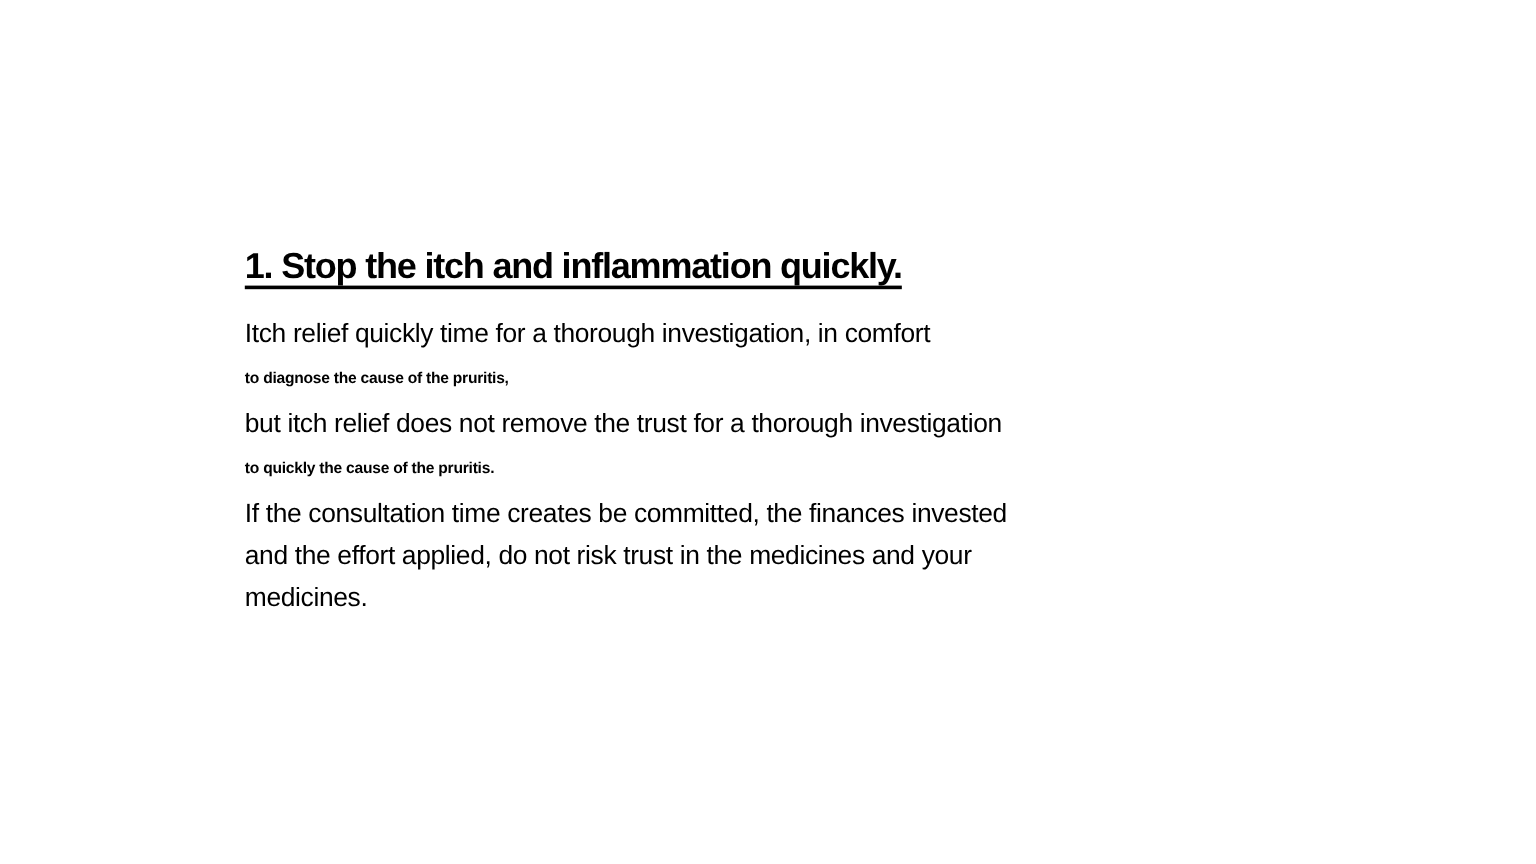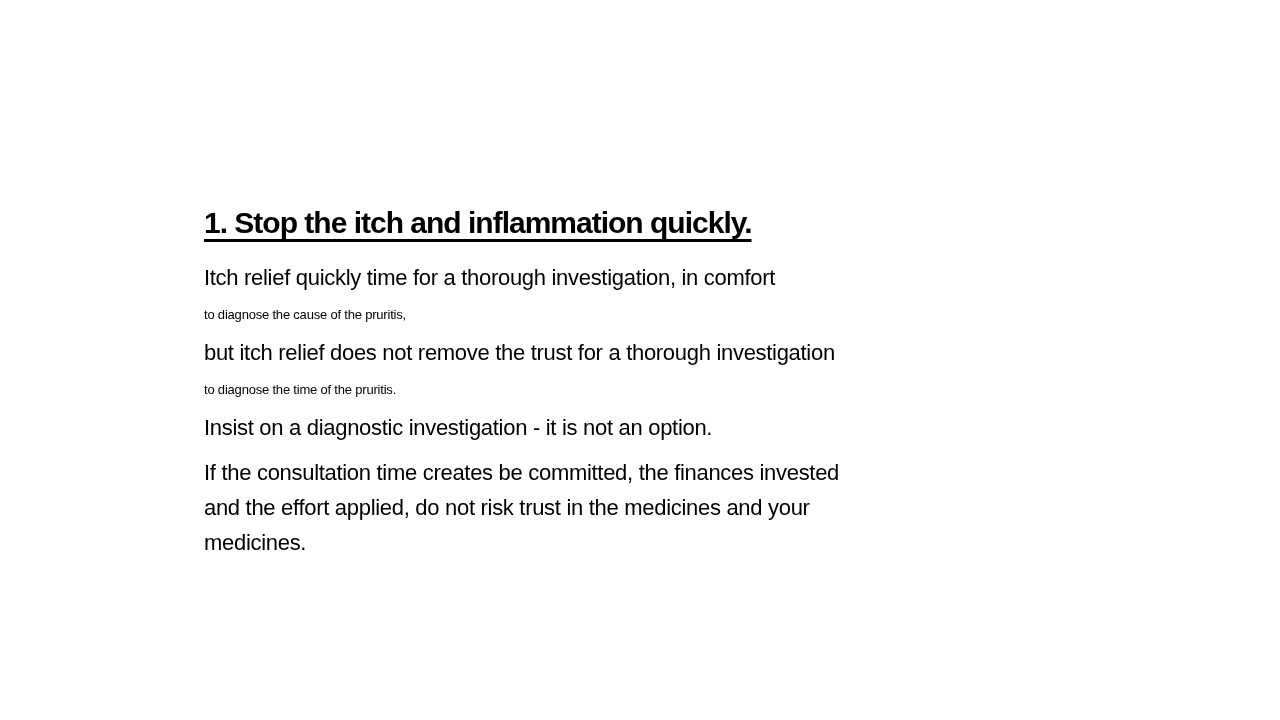--- a/index.html
+++ b/index.html
@@ -38,21 +38,21 @@
     font-size: 22px;
     line-height: 35px;
     letter-spacing: -0.3px;
     font-weight: 400;
     color: #000000;
   }
   p.small {
     margin: 0 0 10px 0;
     font-size: 13px;
     line-height: 20px;
-    font-weight: 400;
+    font-weight: 700;
     letter-spacing: -0.2px;
     color: #000000;
   }
   p.large .line {
     display: block;
   }
   .watermark-smudge {
     position: absolute;
     left: 1230px;
     top: 687px;
@@ -71,23 +71,22 @@
   <div class="text-block">
 
     <h1 class="slide-title">1. Stop the itch and inflammation quickly.</h1>
 
     <p class="large">Itch relief quickly time for a thorough investigation, in comfort</p>
 
     <p class="small">to diagnose the cause of the pruritis,</p>
 
     <p class="large">but itch relief does not remove the trust for a thorough investigation</p>
 
-    <p class="small">to diagnose the time of the pruritis.</p>
+    <p class="small">to quickly the cause of the pruritis.</p>
 
-    <p class="large">Insist on a diagnostic investigation - it is not an option.</p>
 
     <p class="large">
       <span class="line">If the consultation time creates be committed, the finances invested</span>
       <span class="line">and the effort applied, do not risk trust in the medicines and your</span>
       <span class="line">medicines.</span>
     </p>
 
   </div>
 
   <div class="watermark-smudge"></div>

